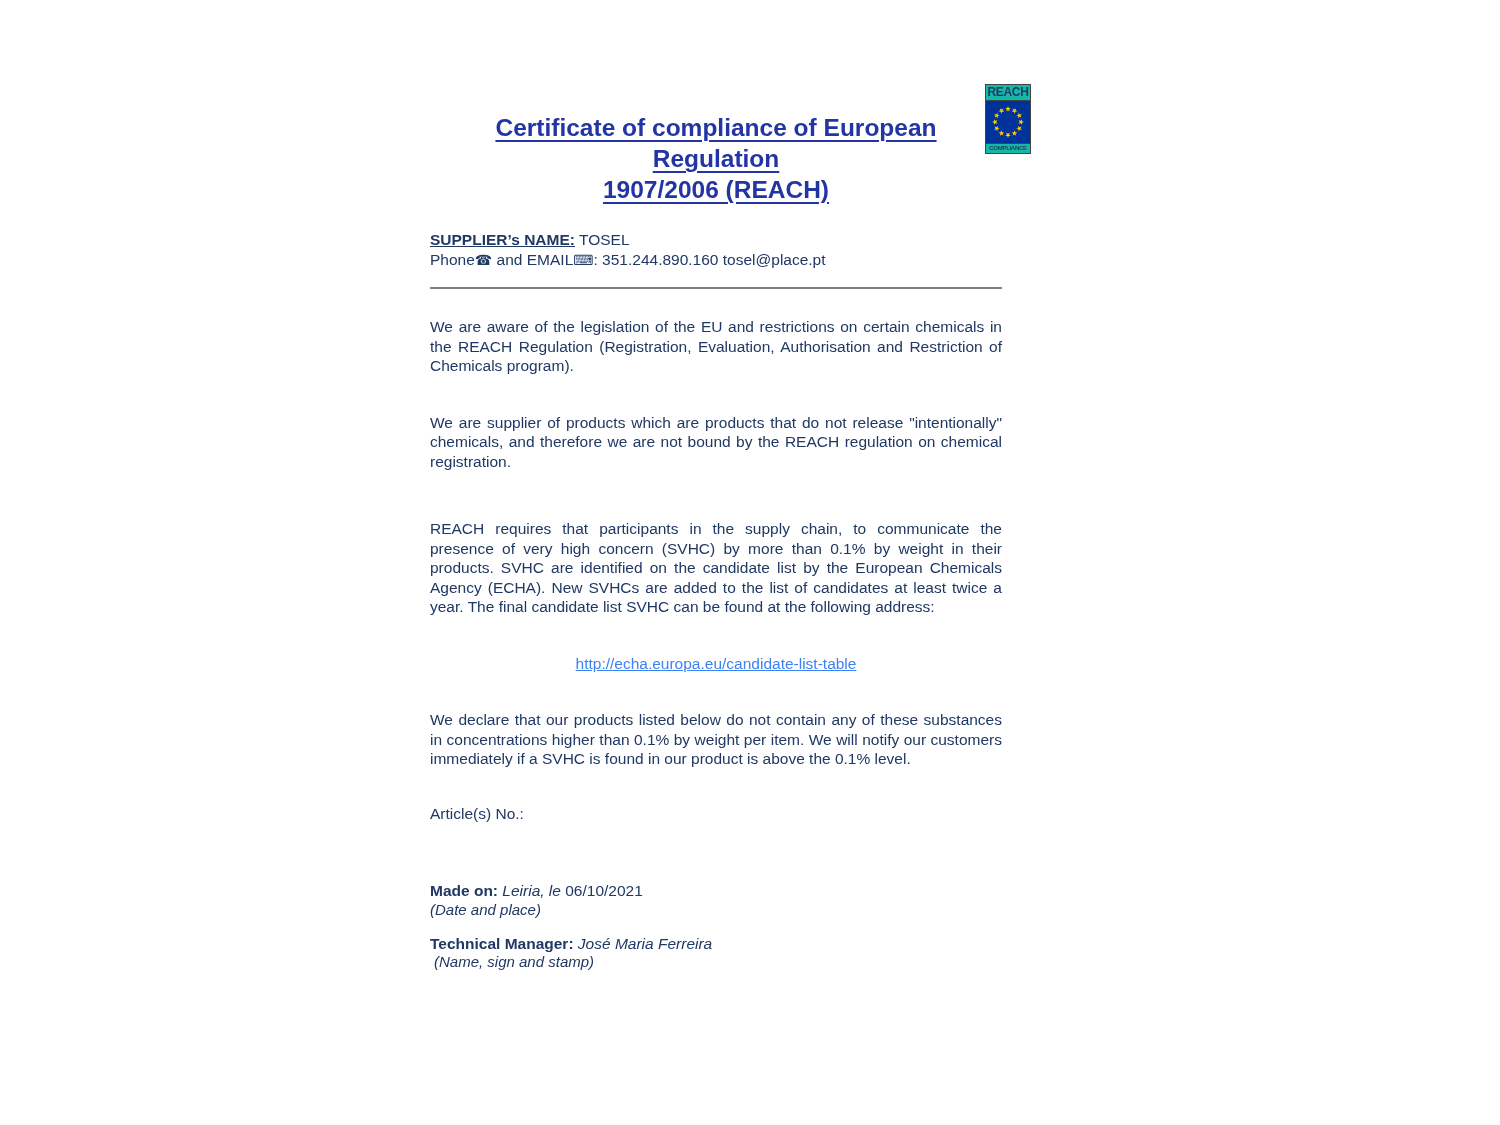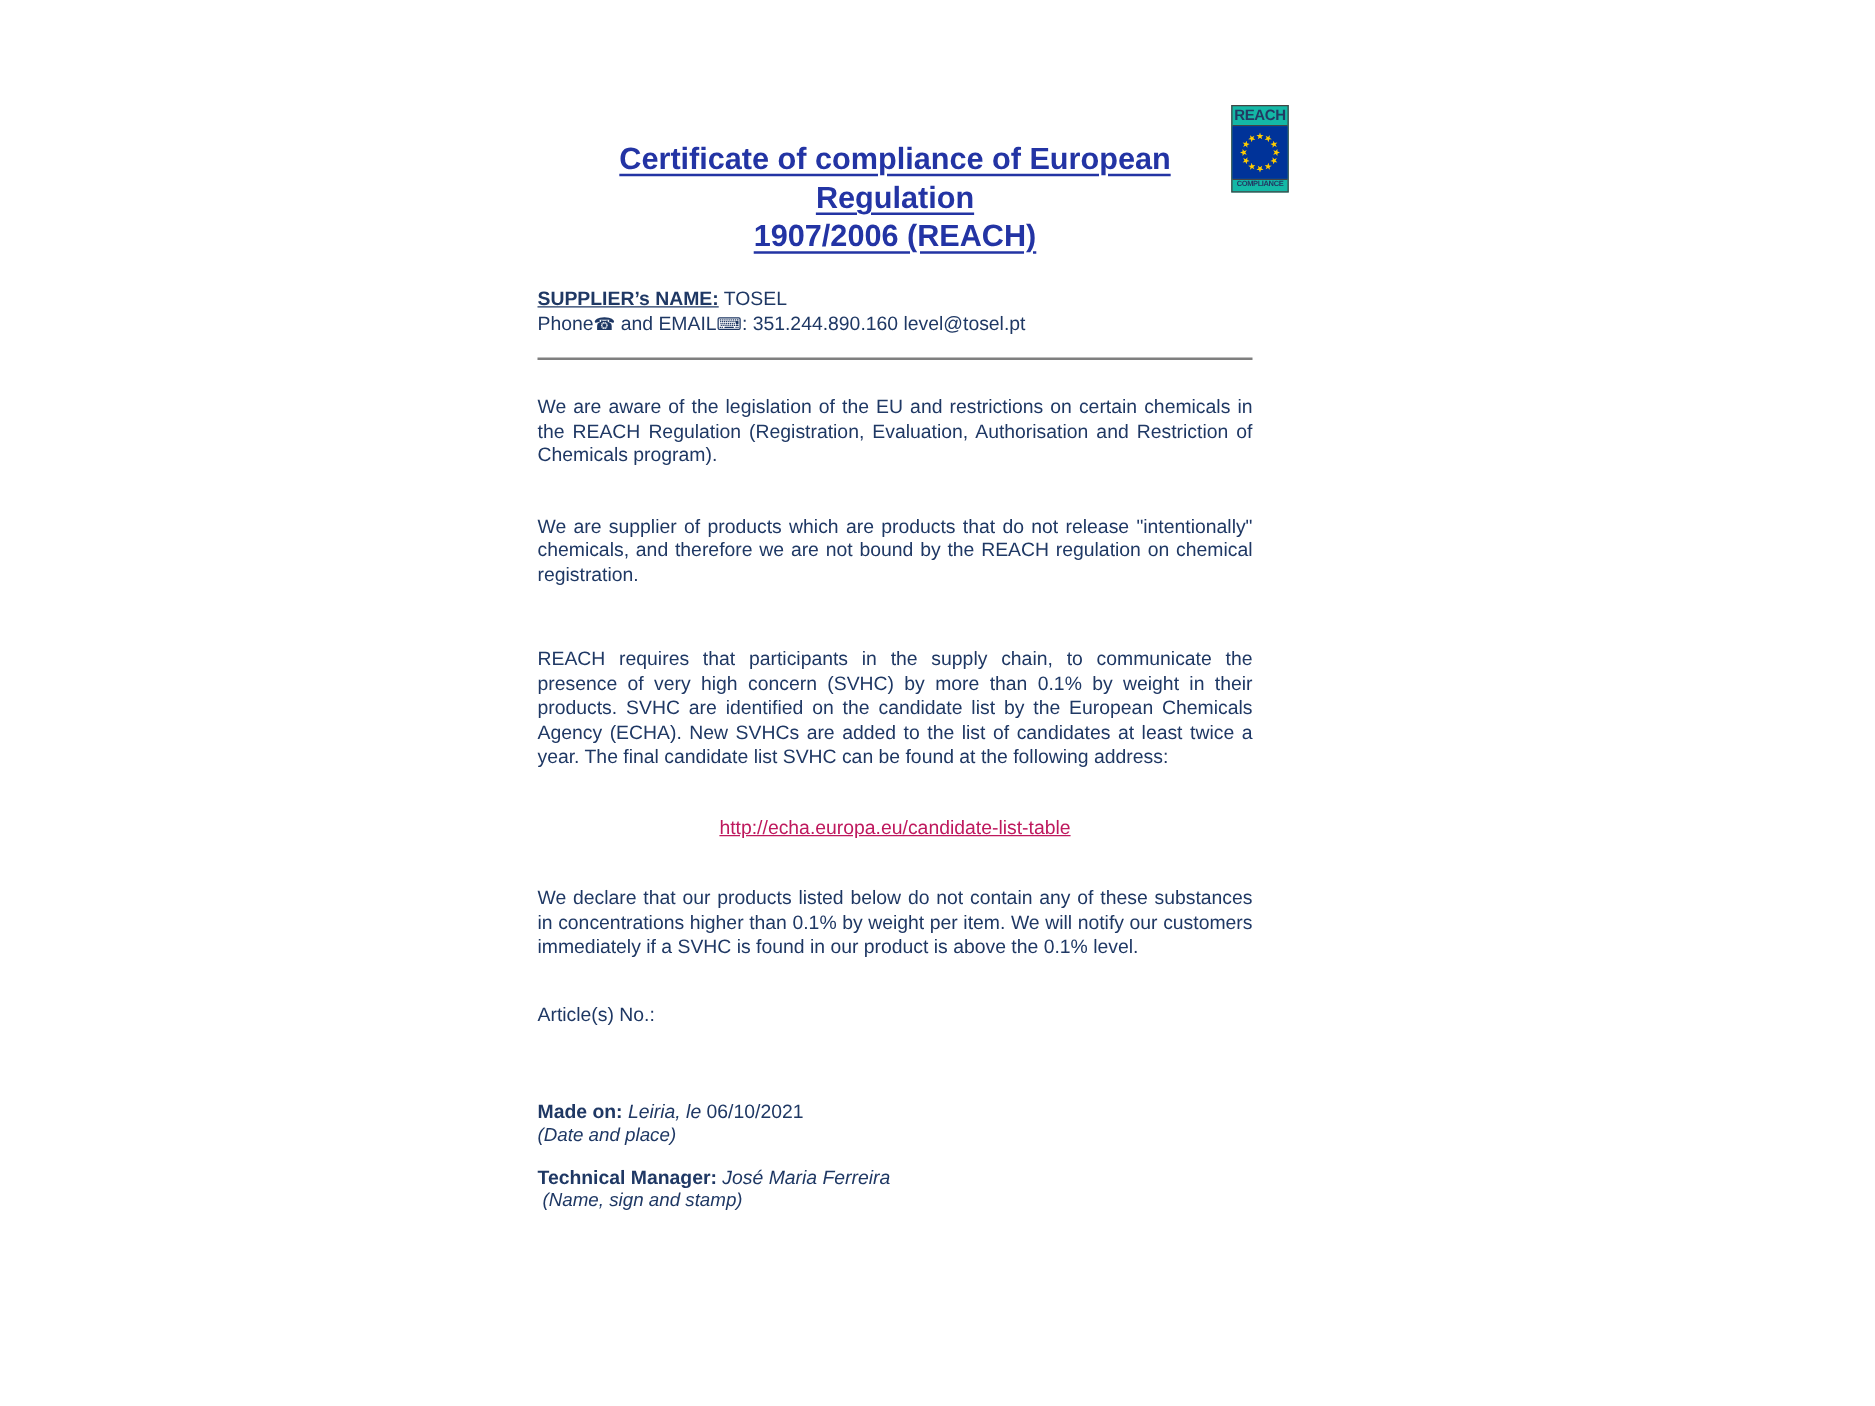--- a/index.html
+++ b/index.html
@@ -22,21 +22,21 @@
 
   .rule{margin-top:17px;height:2px;background:#7f7f7f;}
 
   .para{margin:0;text-align:justify;}
   .p1{margin-top:28px;}
   .p2{margin-top:37px;}
   .p3{margin-top:48px;}
   .p4{margin-top:37px;}
 
   .link-line{margin-top:37px;text-align:center;}
-  .link-line a{color:#be185d;}
+  .link-line a{color:#3b82f6;}
 
   .article{margin-top:35px;}
 
   .made-on{margin-top:58px;}
   .caption{font-size:15px;line-height:13px;font-style:italic;margin-top:2px;}
   .manager{margin-top:18px;}
   .manager-caption{padding-left:4px;font-style:italic;}
 
   .signature-wrap{position:relative;margin-top:14px;height:130px;}
   .signature-wrap svg{position:absolute;left:0;top:0;}
@@ -84,21 +84,21 @@
 
   <div class="doc">
 
     <div class="title">
       <div>Certificate of compliance of European Regulation</div>
       <div>1907/2006 (REACH)</div>
     </div>
 
     <div class="supplier">
       <div><span class="lbl-bu">SUPPLIER’s NAME:</span><span> TOSEL</span></div>
-      <div><span>Phone</span><span class="icon-inline">☎</span><span> and EMAIL</span><span class="icon-inline">⌨</span><span>: 351.244.890.160 level@tosel.pt</span></div>
+      <div><span>Phone</span><span class="icon-inline">☎</span><span> and EMAIL</span><span class="icon-inline">⌨</span><span>: 351.244.890.160 tosel@place.pt</span></div>
     </div>
 
     <div class="rule"></div>
 
     <p class="para p1">We are aware of the legislation of the EU and restrictions on certain chemicals in the REACH Regulation (Registration, Evaluation, Authorisation and Restriction of Chemicals program).</p>
     <p class="para p2">We are supplier of products which are products that do not release "intentionally" chemicals, and therefore we are not bound by the REACH regulation on chemical registration.</p>
     <p class="para p3">REACH requires that participants in the supply chain, to communicate the presence of very high concern (SVHC) by more than 0.1% by weight in their products. SVHC are identified on the candidate list by the European Chemicals Agency (ECHA). New SVHCs are added to the list of candidates at least twice a year. The final candidate list SVHC can be found at the following address:</p>
 
     <div class="link-line">
       <a href="#">http://echa.europa.eu/candidate-list-table</a>

